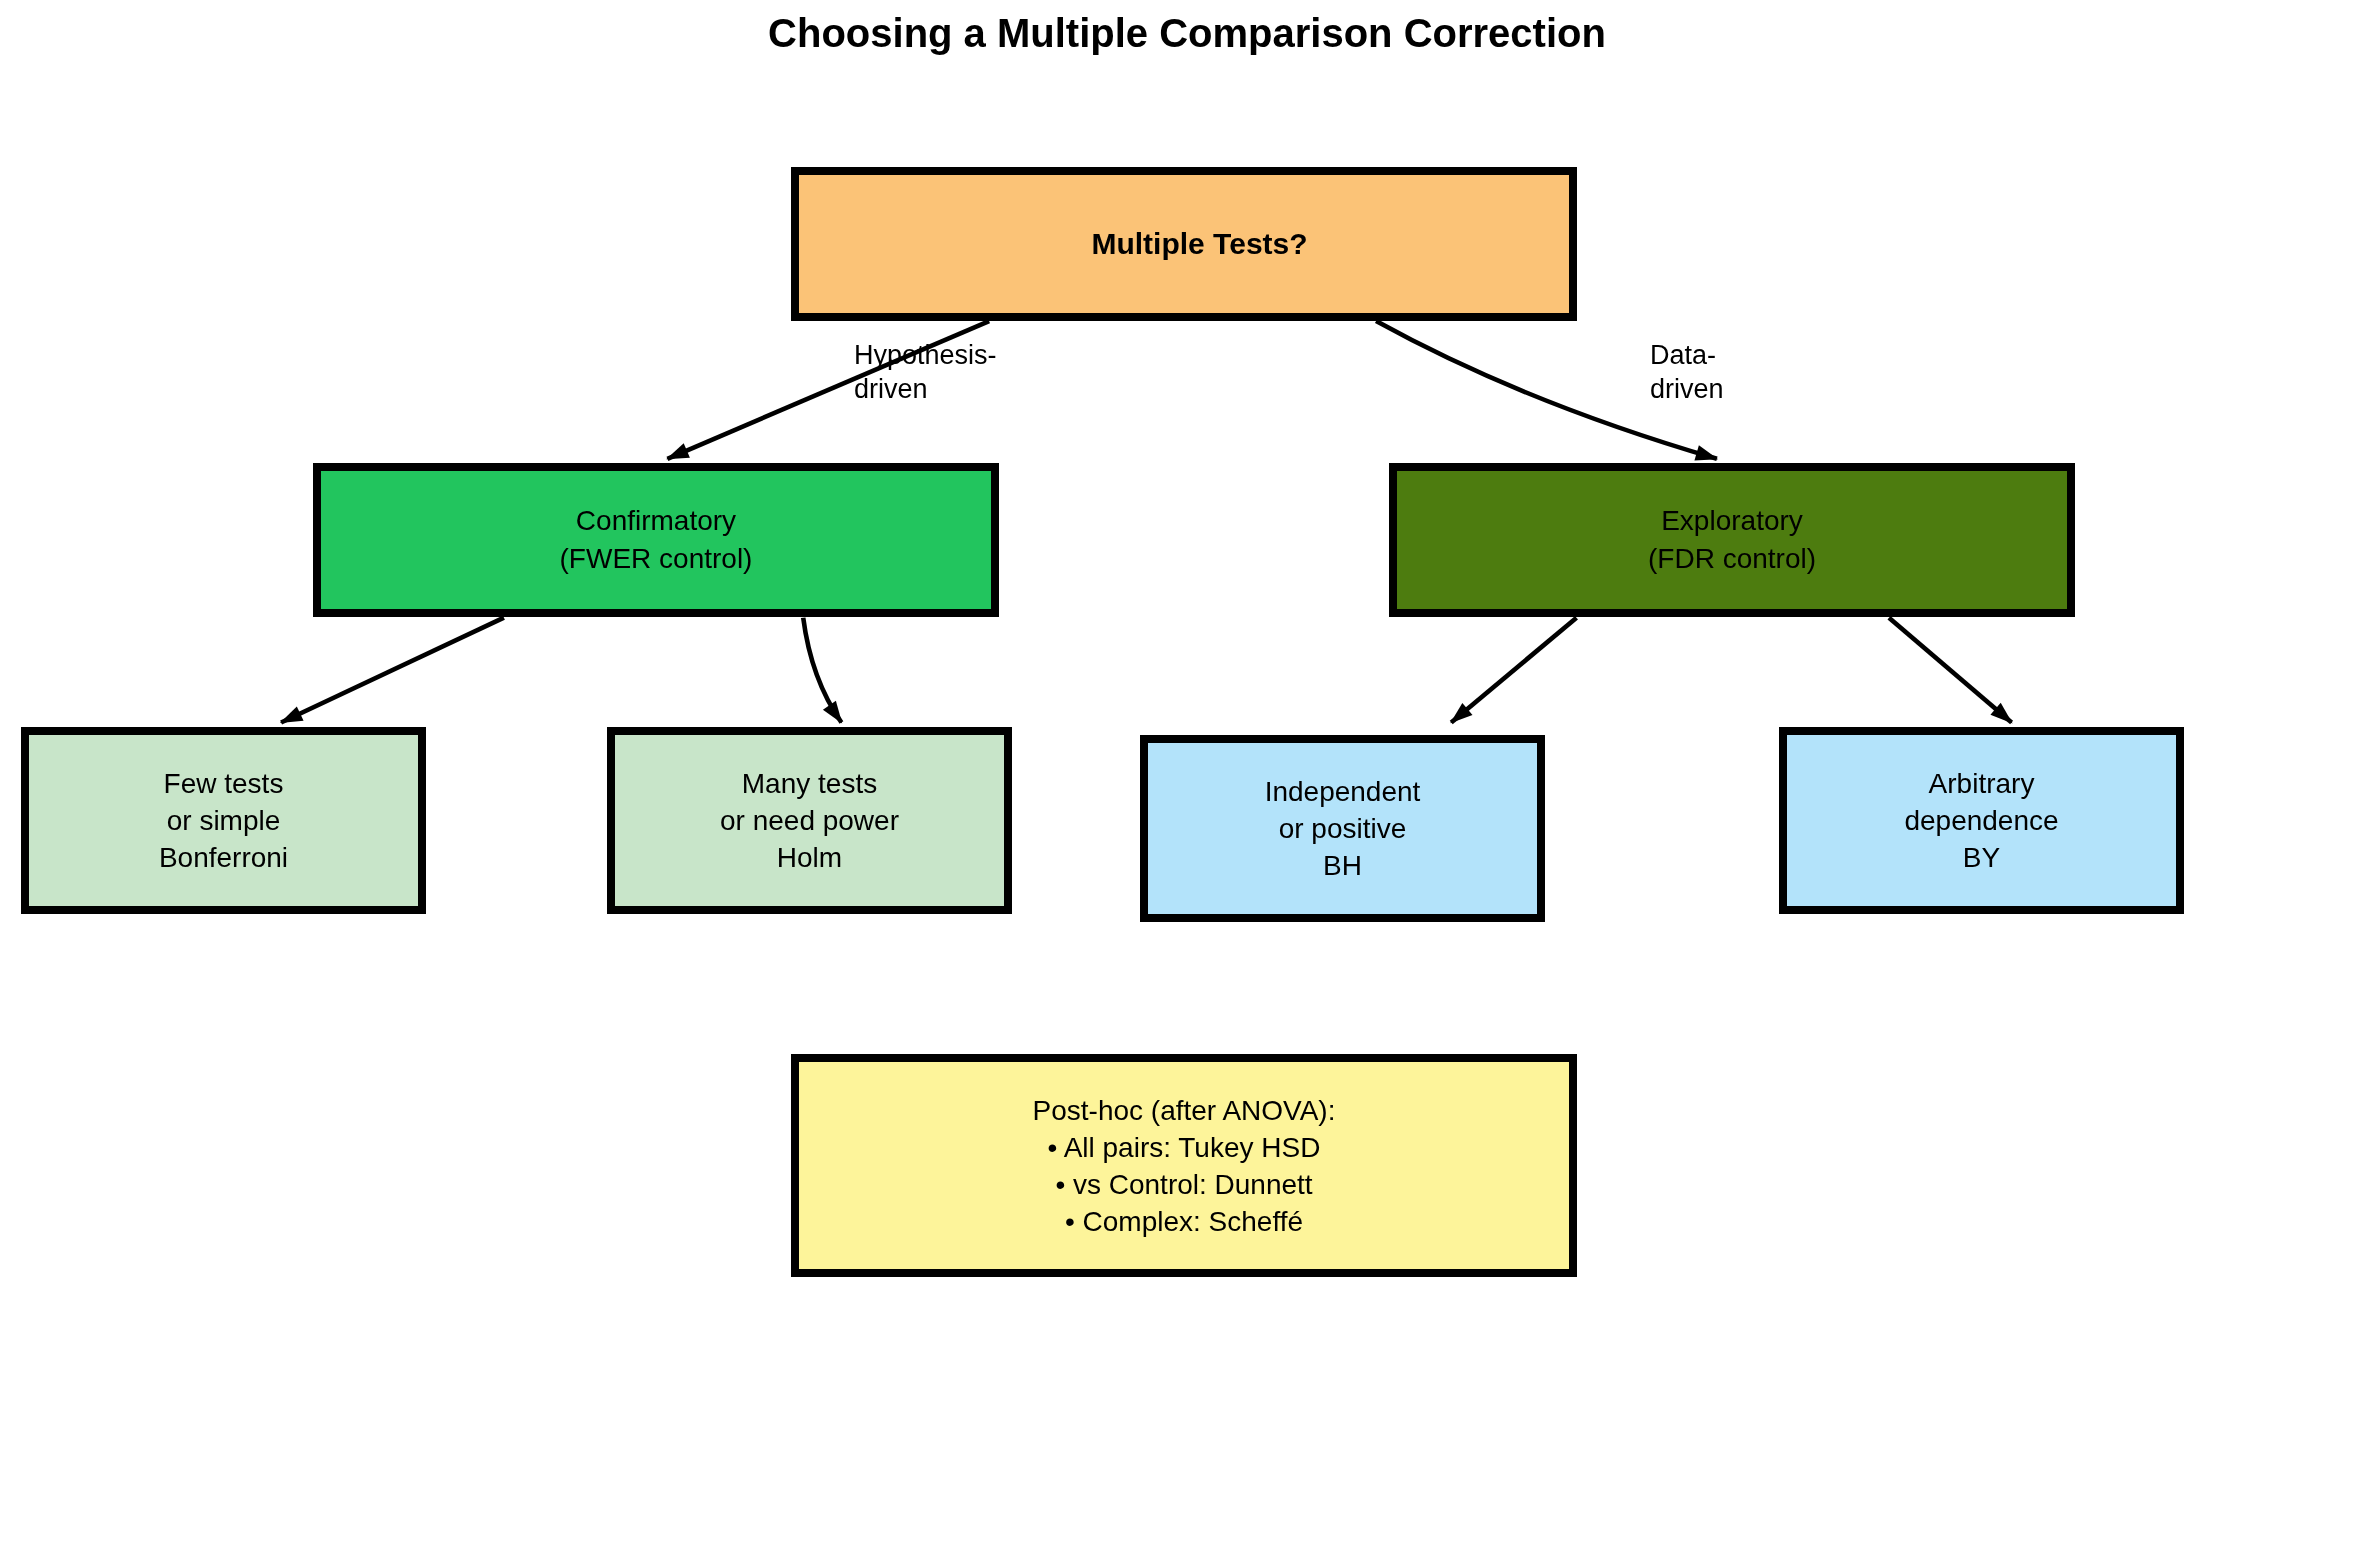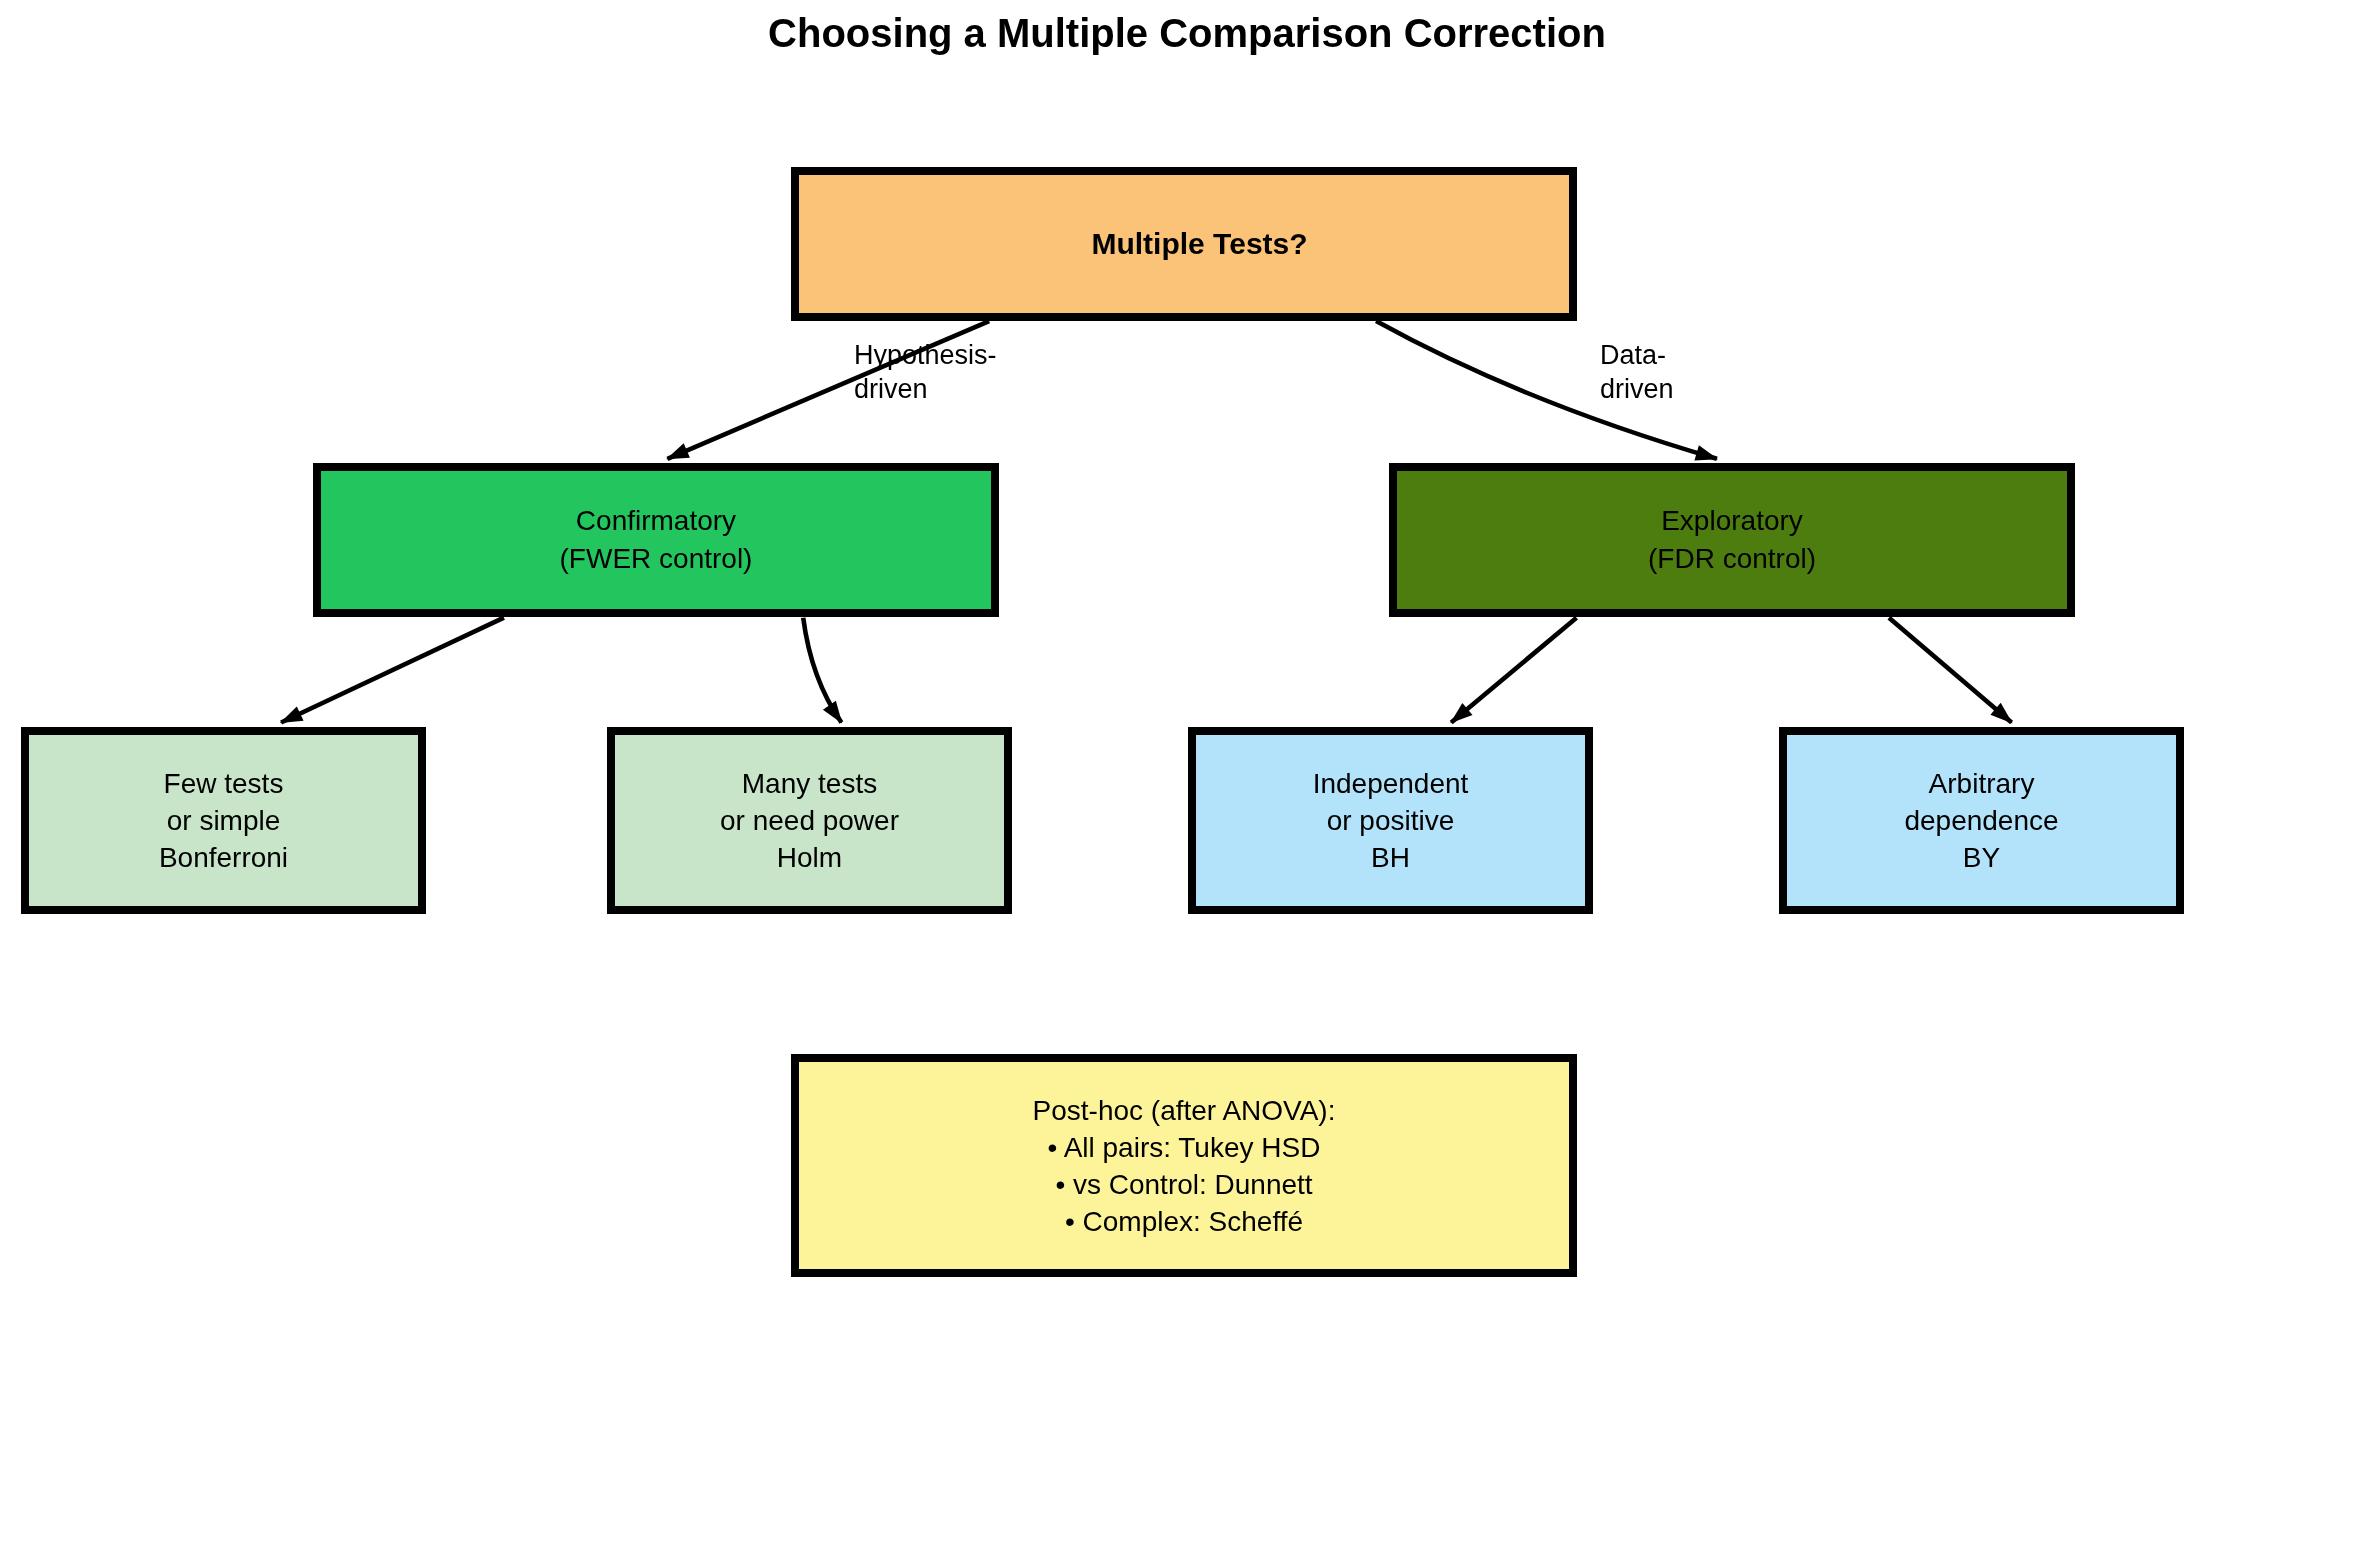--- a/index.html
+++ b/index.html
@@ -42,33 +42,33 @@
   .root-box    { left: 791px; top: 167px;  width: 786px; height: 154px; }
   .root-box .ln { font-size: 30px; font-weight: bold; line-height: 38px; margin-left: 31px; }
   .parent-box  { top: 463px; width: 686px; height: 154px; }
   .parent-box .ln { font-size: 28px; line-height: 38px; }
   .confirmatory-box { left: 313px; }
   .exploratory-box  { left: 1389px; }
   .leaf-box    { top: 727px; width: 405px; height: 187px; }
   .leaf-box .ln { font-size: 28px; line-height: 37px; }
   .leaf-1 { left: 21px; }
   .leaf-2 { left: 607px; }
-  .leaf-3 { left: 1188px; }
+  .leaf-3 { left: 1140px; margin-top: 8px; }
   .leaf-4 { left: 1779px; }
   .note-box { left: 791px; top: 1054px; width: 786px; height: 223px; }
   .note-box .ln { font-size: 28px; line-height: 37px; }
   .edge-label {
     position: absolute;
     top: 338px;
     font-size: 27px;
     line-height: 34px;
     text-align: left;
   }
   .edge-label-left  { left: 854px; }
-  .edge-label-right { left: 1600px; }
+  .edge-label-right { left: 1650px; }
   svg.arrows {
     position: absolute;
     left: 0; top: 0;
     width: 2354px;
     height: 1567px;
   }
   svg.arrows path.shaft {
     fill: none;
     stroke: #000000;
     stroke-width: 7px;

